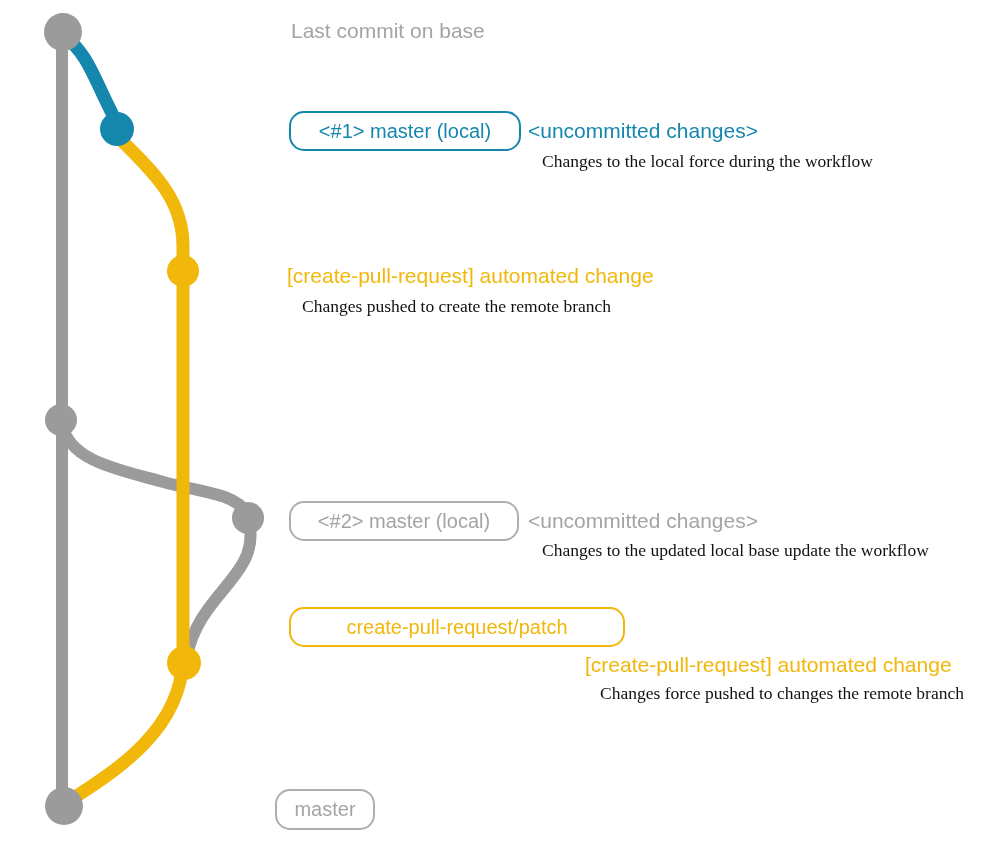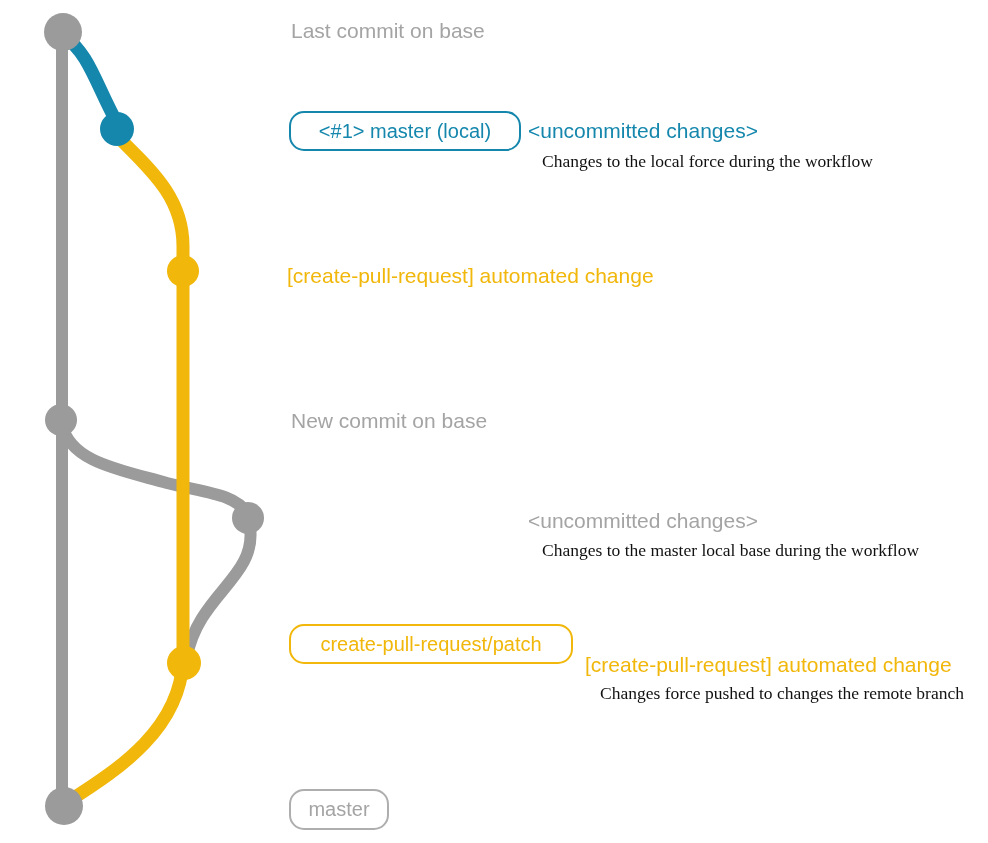--- a/index.html
+++ b/index.html
@@ -82,25 +82,26 @@
     <circle cx="33" cy="806" r="19" style="fill: var(--color-gray)"></circle>
   </svg>
 
   <div class="abs title-text" style="left:260px; top:19px">Last commit on base</div>
 
   <div class="abs badge teal" style="left:258px; top:111px; width:232px">&lt;#1&gt; master (local)</div>
   <div class="abs heading teal" style="left:497px; top:119px">&lt;uncommitted changes&gt;</div>
   <div class="abs desc" style="left:511px; top:151px">Changes to the local force during the workflow</div>
 
   <div class="abs heading yellow" style="left:256px; top:264px">[create-pull-request] automated change</div>
+  <div class="abs desc" style="left:271px; top:296px">Changes pushed to create the remote branch</div>
 
-  <div class="abs title-text" style="left:260px; top:409px">New commit on base</div>
 
+  <div class="abs badge gray" style="left:258px; top:501px; width:230px">&lt;#2&gt; master (local)</div>
   <div class="abs heading gray" style="left:497px; top:509px">&lt;uncommitted changes&gt;</div>
-  <div class="abs desc" style="left:511px; top:540px">Changes to the master local base during the workflow</div>
+  <div class="abs desc" style="left:511px; top:540px">Changes to the updated local base update the workflow</div>
 
-  <div class="abs badge yellow" style="left:258px; top:624px; width:284px">create-pull-request/patch</div>
+  <div class="abs badge yellow" style="left:258px; top:607px; width:336px">create-pull-request/patch</div>
   <div class="abs heading yellow" style="left:554px; top:653px">[create-pull-request] automated change</div>
   <div class="abs desc" style="left:569px; top:683px">Changes force pushed to changes the remote branch</div>
 
-  <div class="abs badge gray" style="left:258px; top:789px; width:100px; height:41px">master</div>
+  <div class="abs badge gray" style="left:244px; top:789px; width:100px; height:41px">master</div>
 
 </div>
 
 </body></html>

